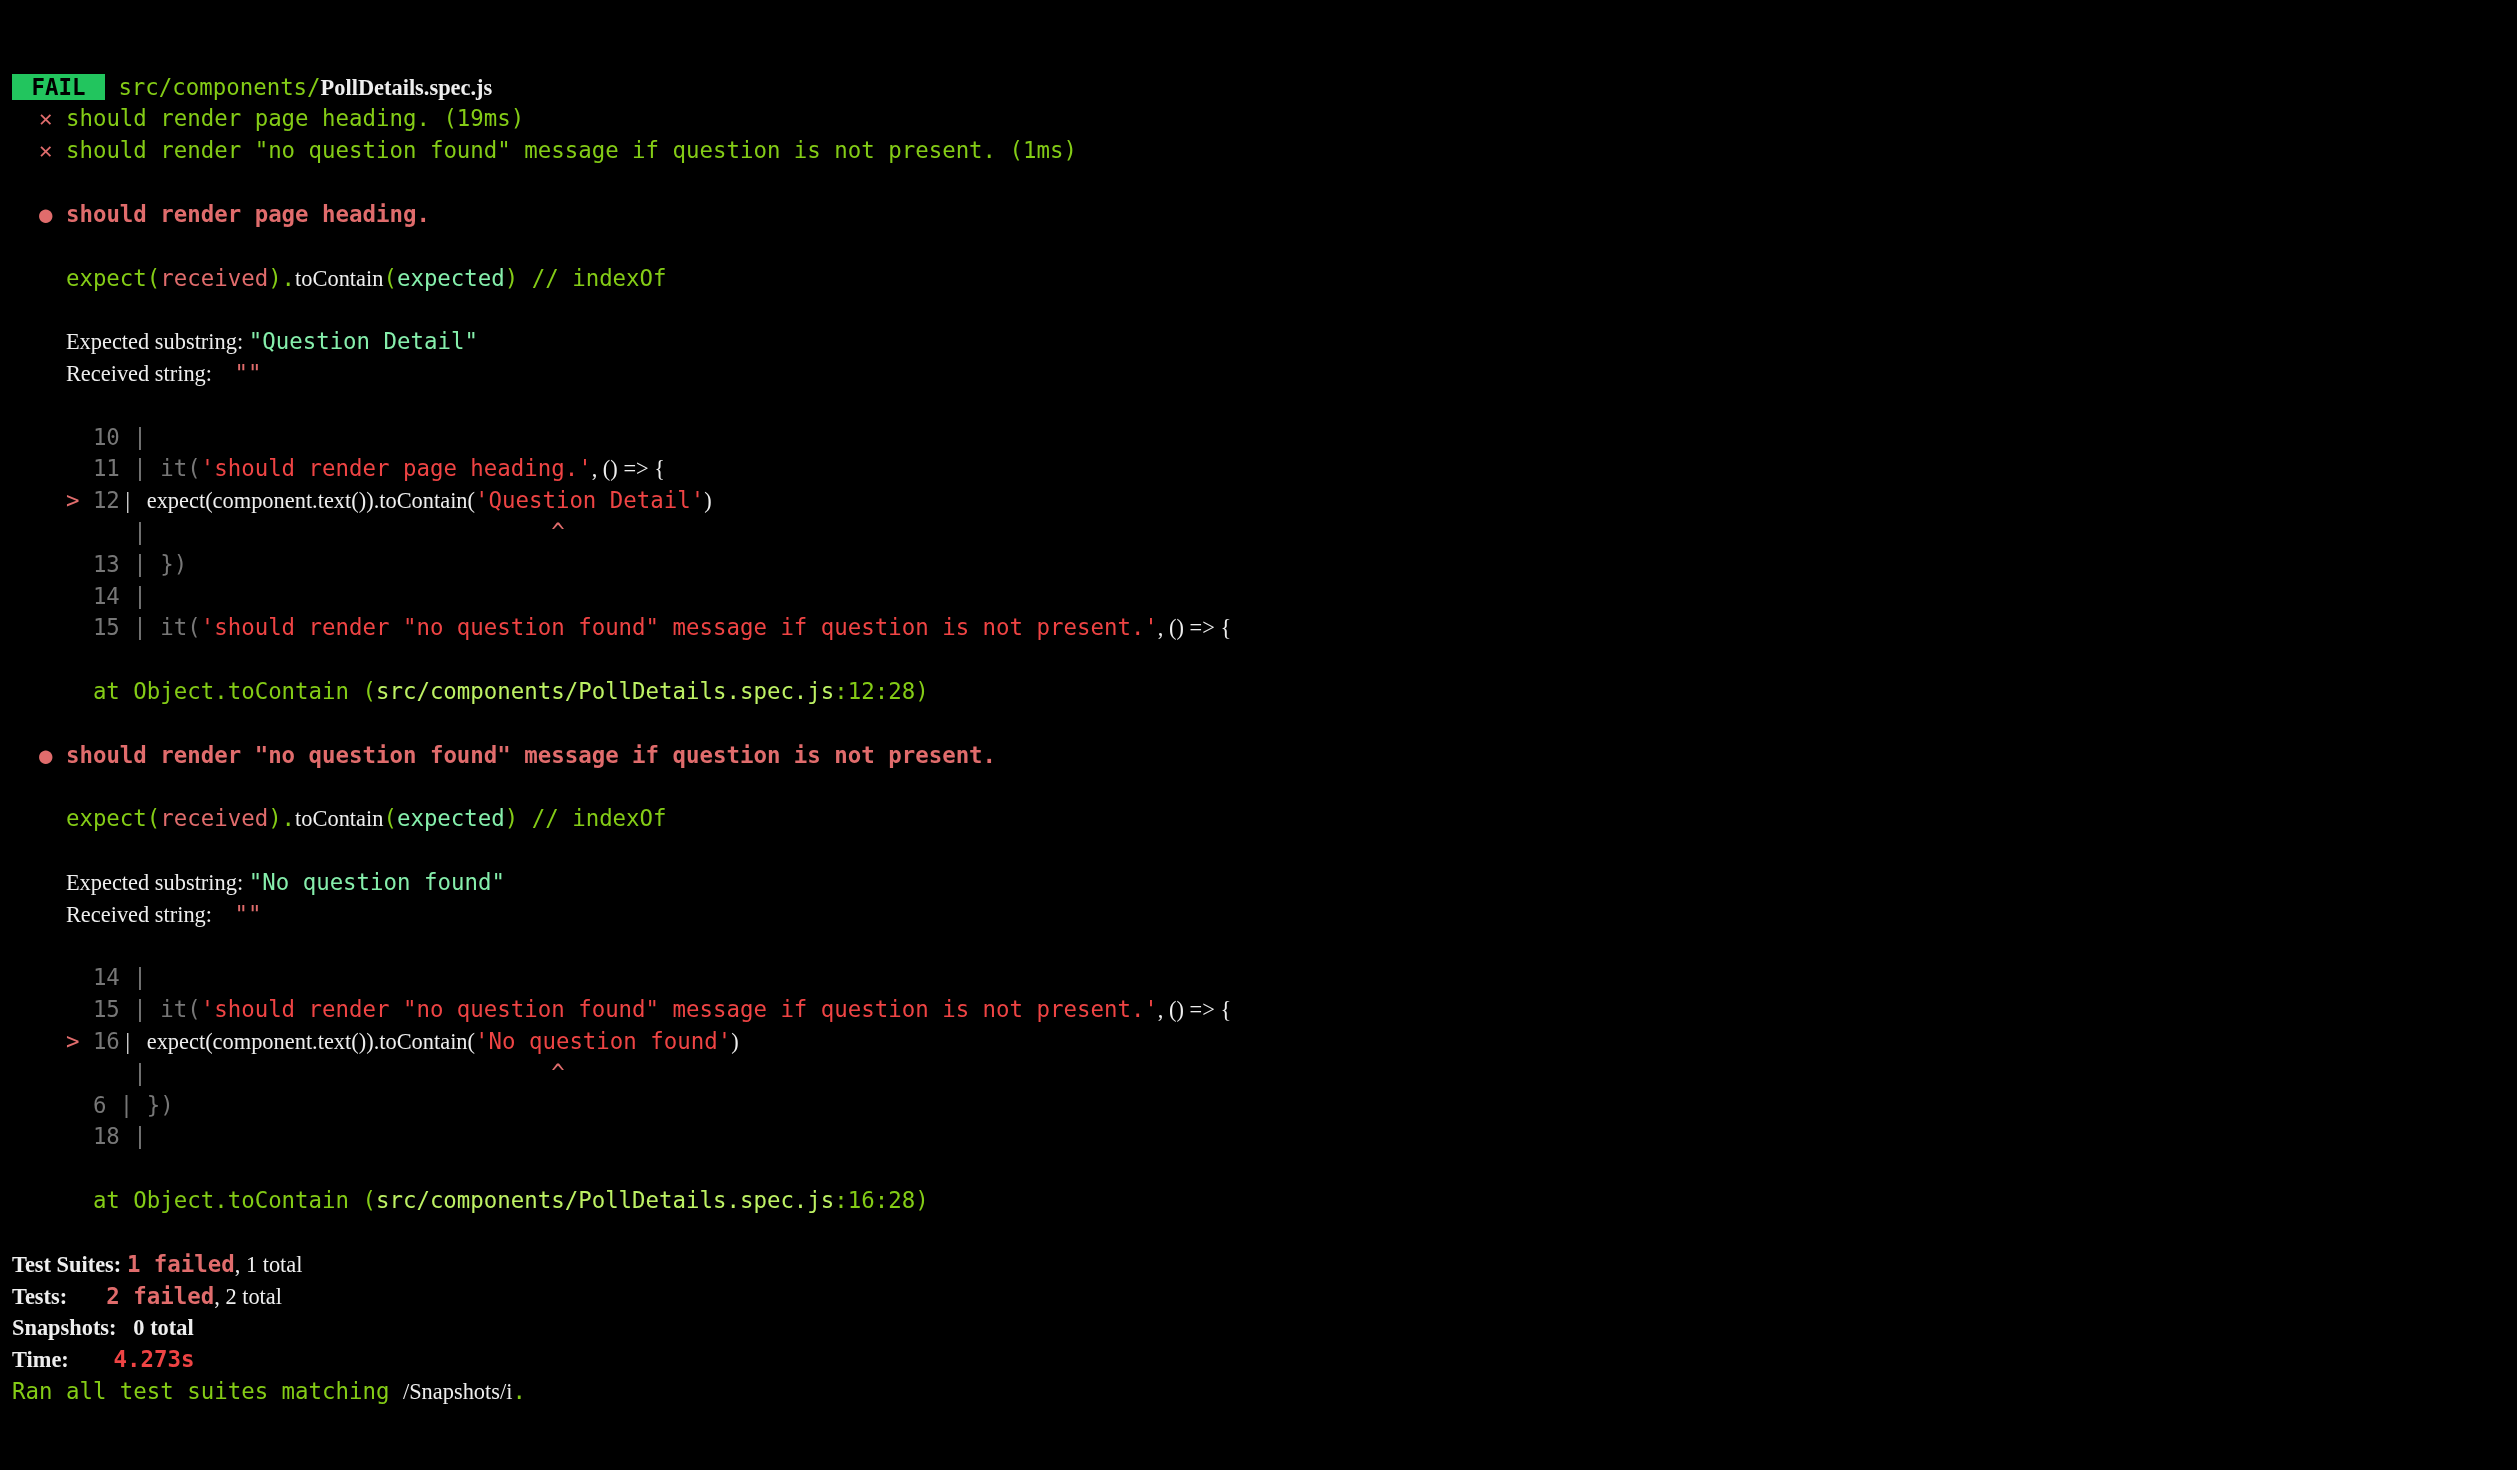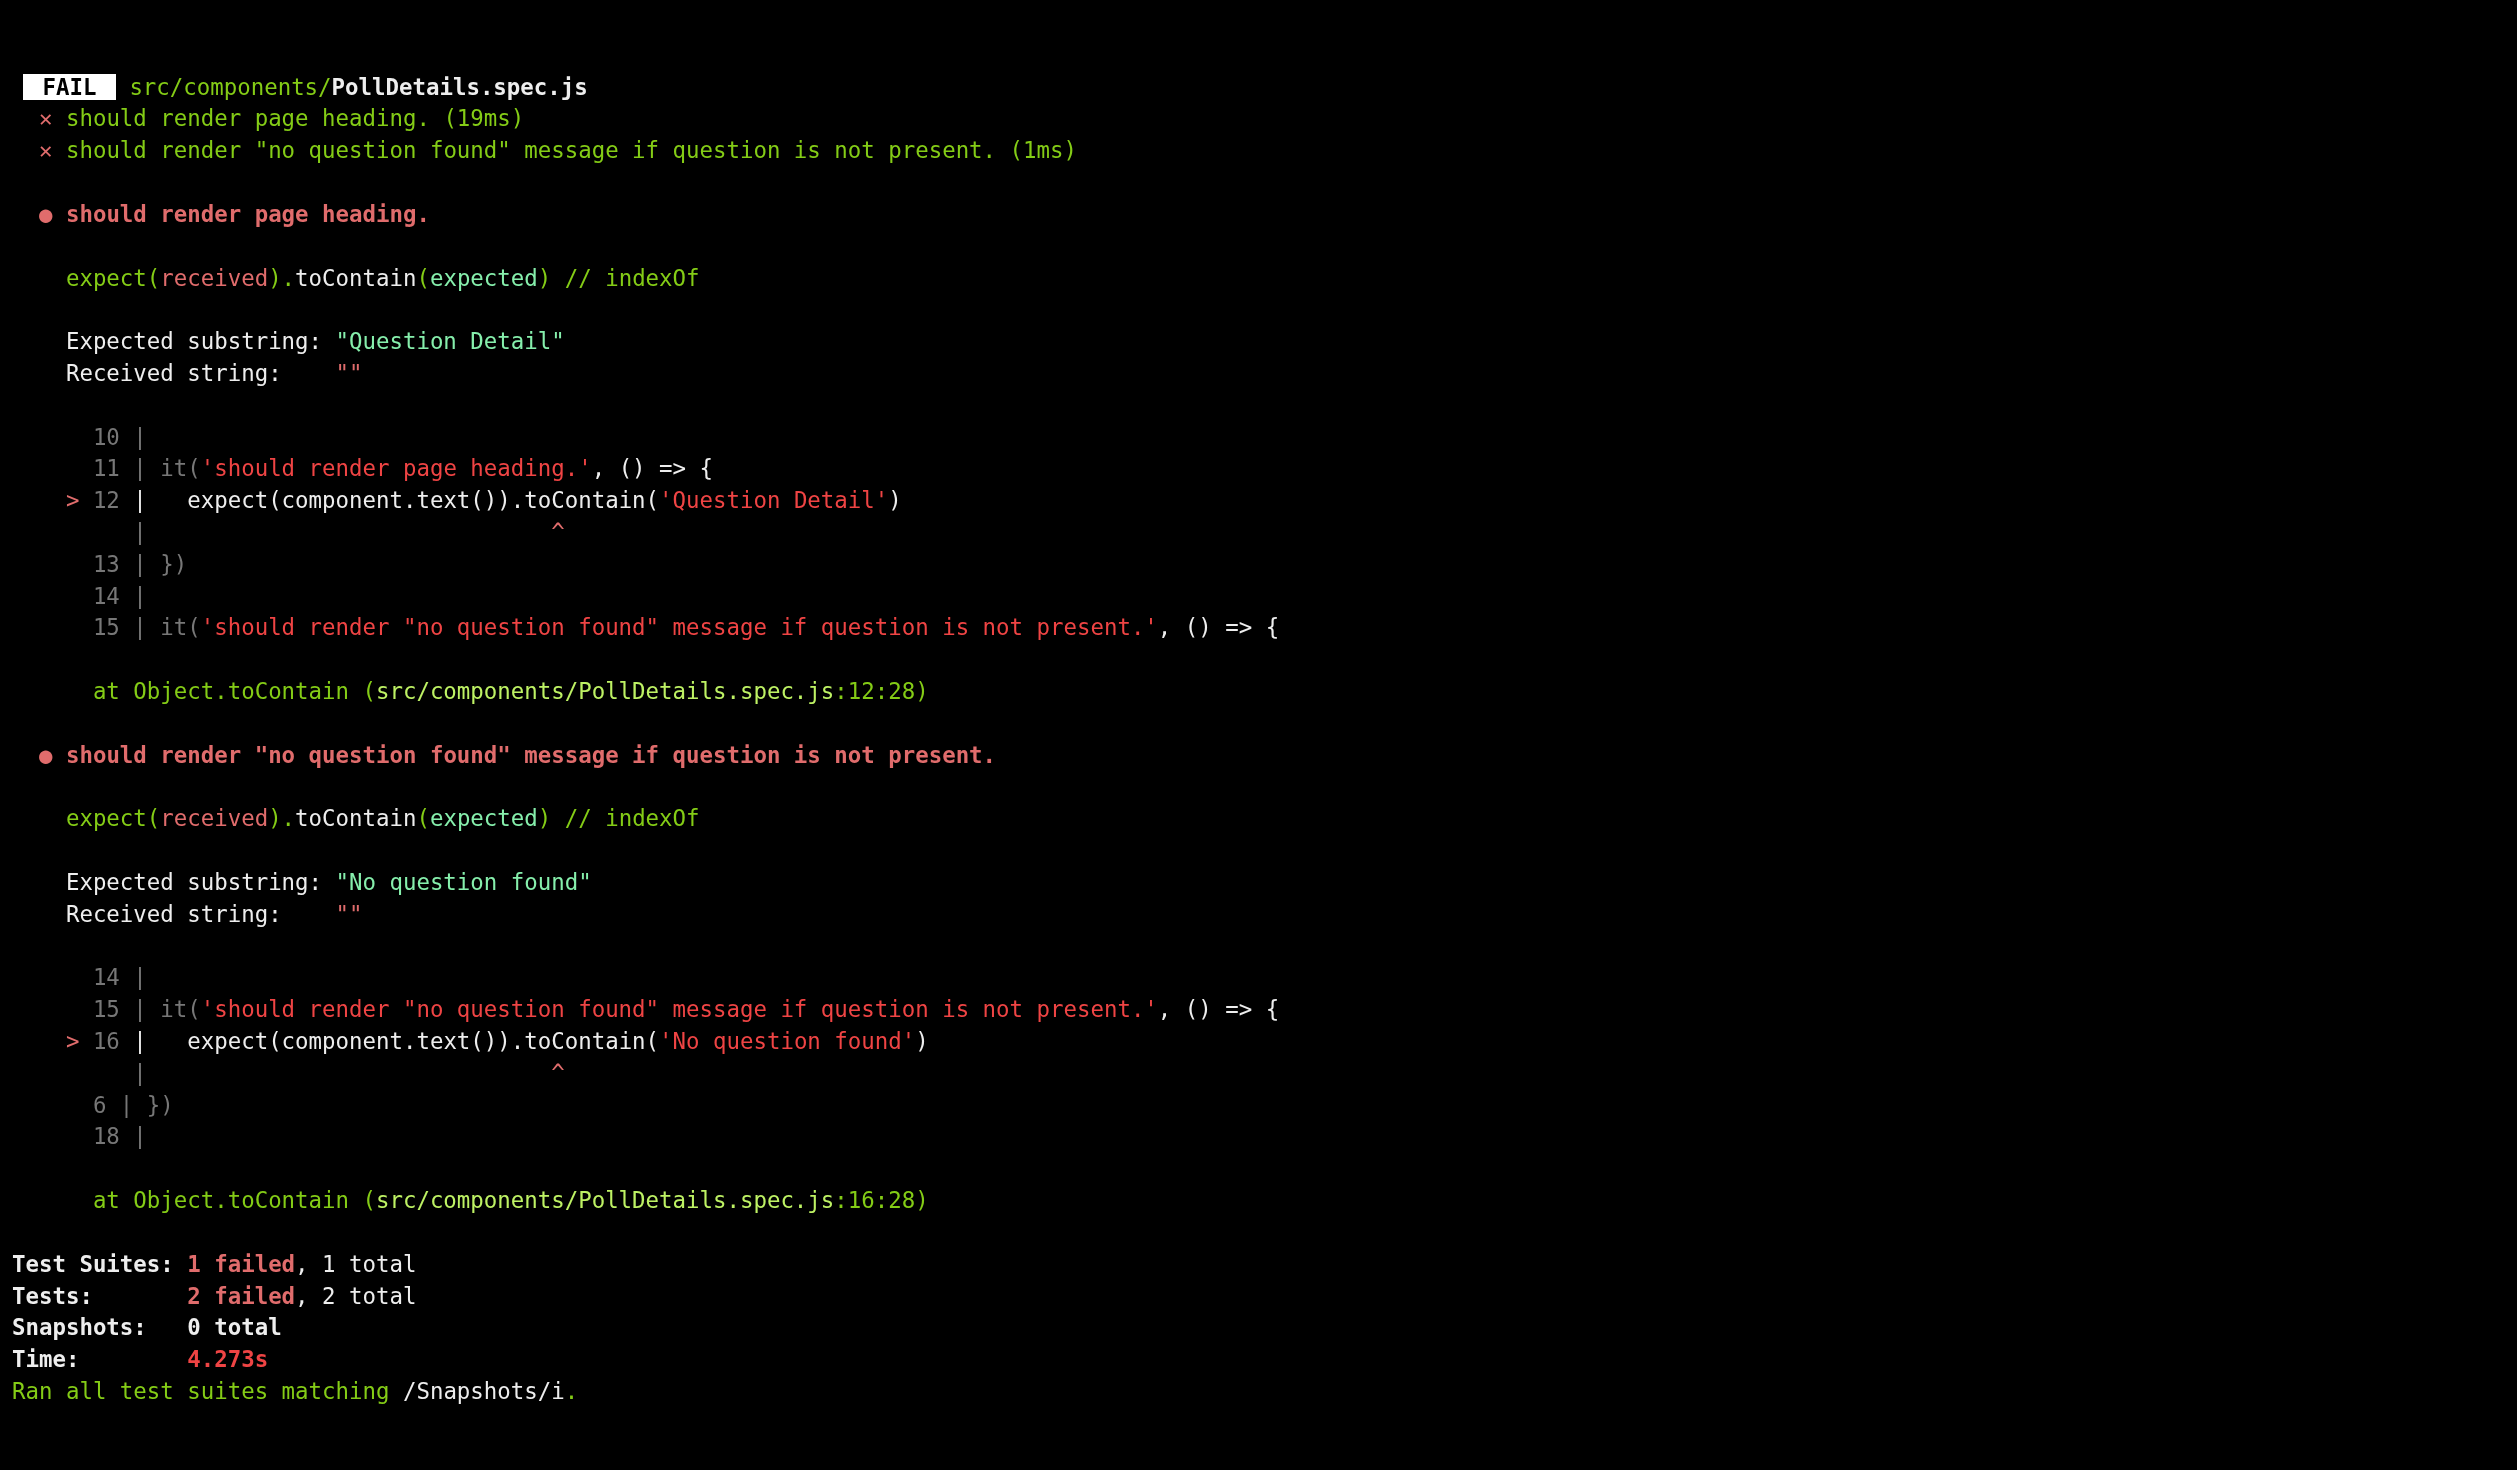--- a/index.html
+++ b/index.html
@@ -6,29 +6,28 @@
     margin: 0;
     padding: 8px 12px;
     background: #000;
     color: #ccc;
     font-family: "Menlo", "Consolas", "DejaVu Sans Mono", monospace;
     font-size: 22.4px;
     line-height: 1.42;
     white-space: pre;
   }
   .fail-badge {
-    background: #ffffff;
+    background: #22c55e;
     color: #000;
     font-weight: bold;
     padding: 0 6px;
-    margin-left: 11px;
   }
   .dim      { color: #84cc16; }
   .bold     { font-weight: bold; }
-  .white    { color: #eee; }
+  .white    { color: #eee; font-family: Liberation Serif, serif; }
   .red      { color: #e06c6c; }
   .red-bold { color: #e06c6c; font-weight: bold; }
   .green    { color: #86efac; }
   .yellow   { color: #ef4444; }
   .cyan     { color: #bef264; }
   .ln       { color: #777; }
 </style>
 </head>
 <body>
 

